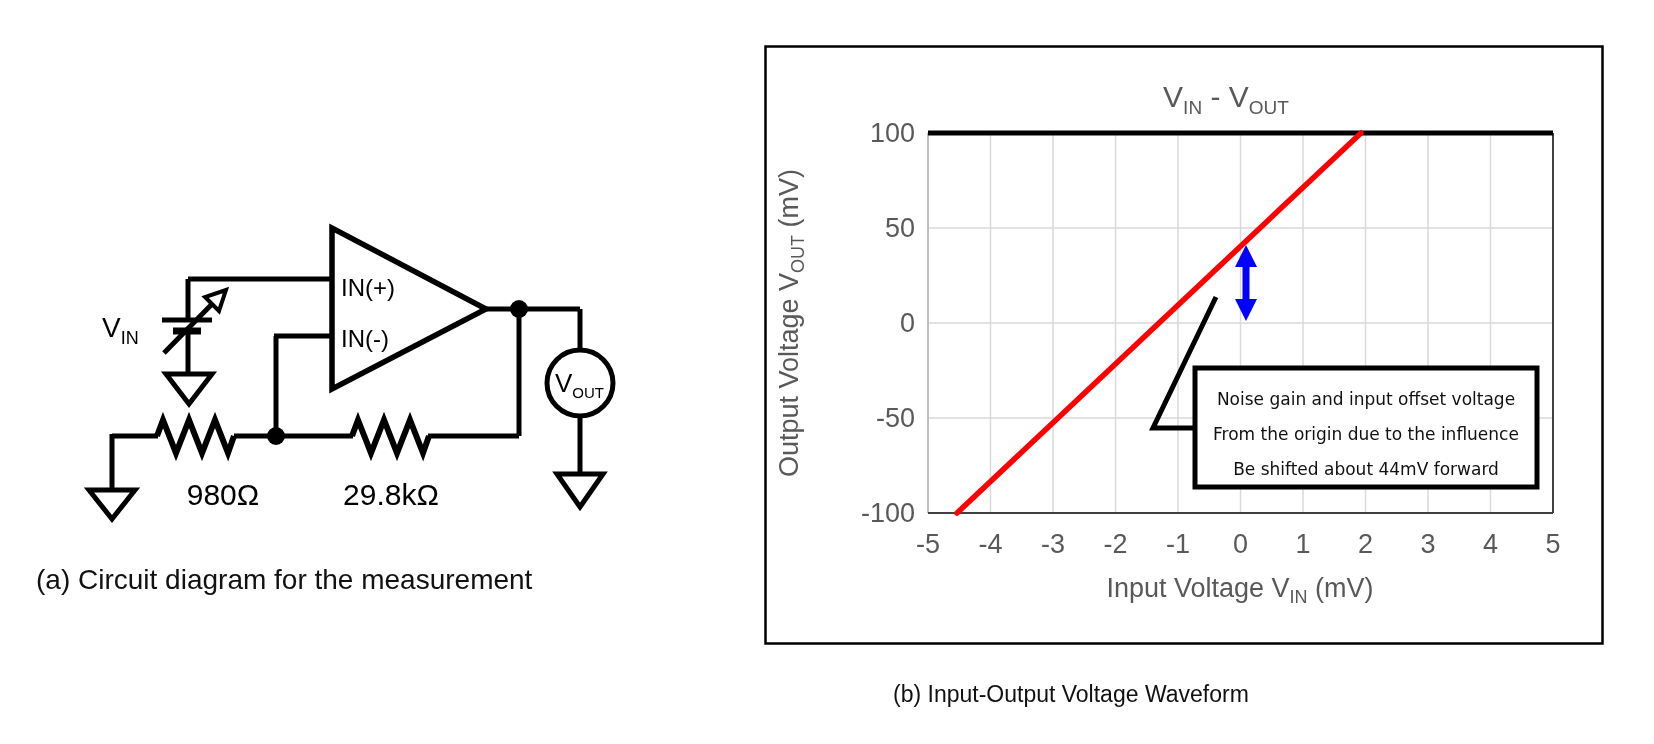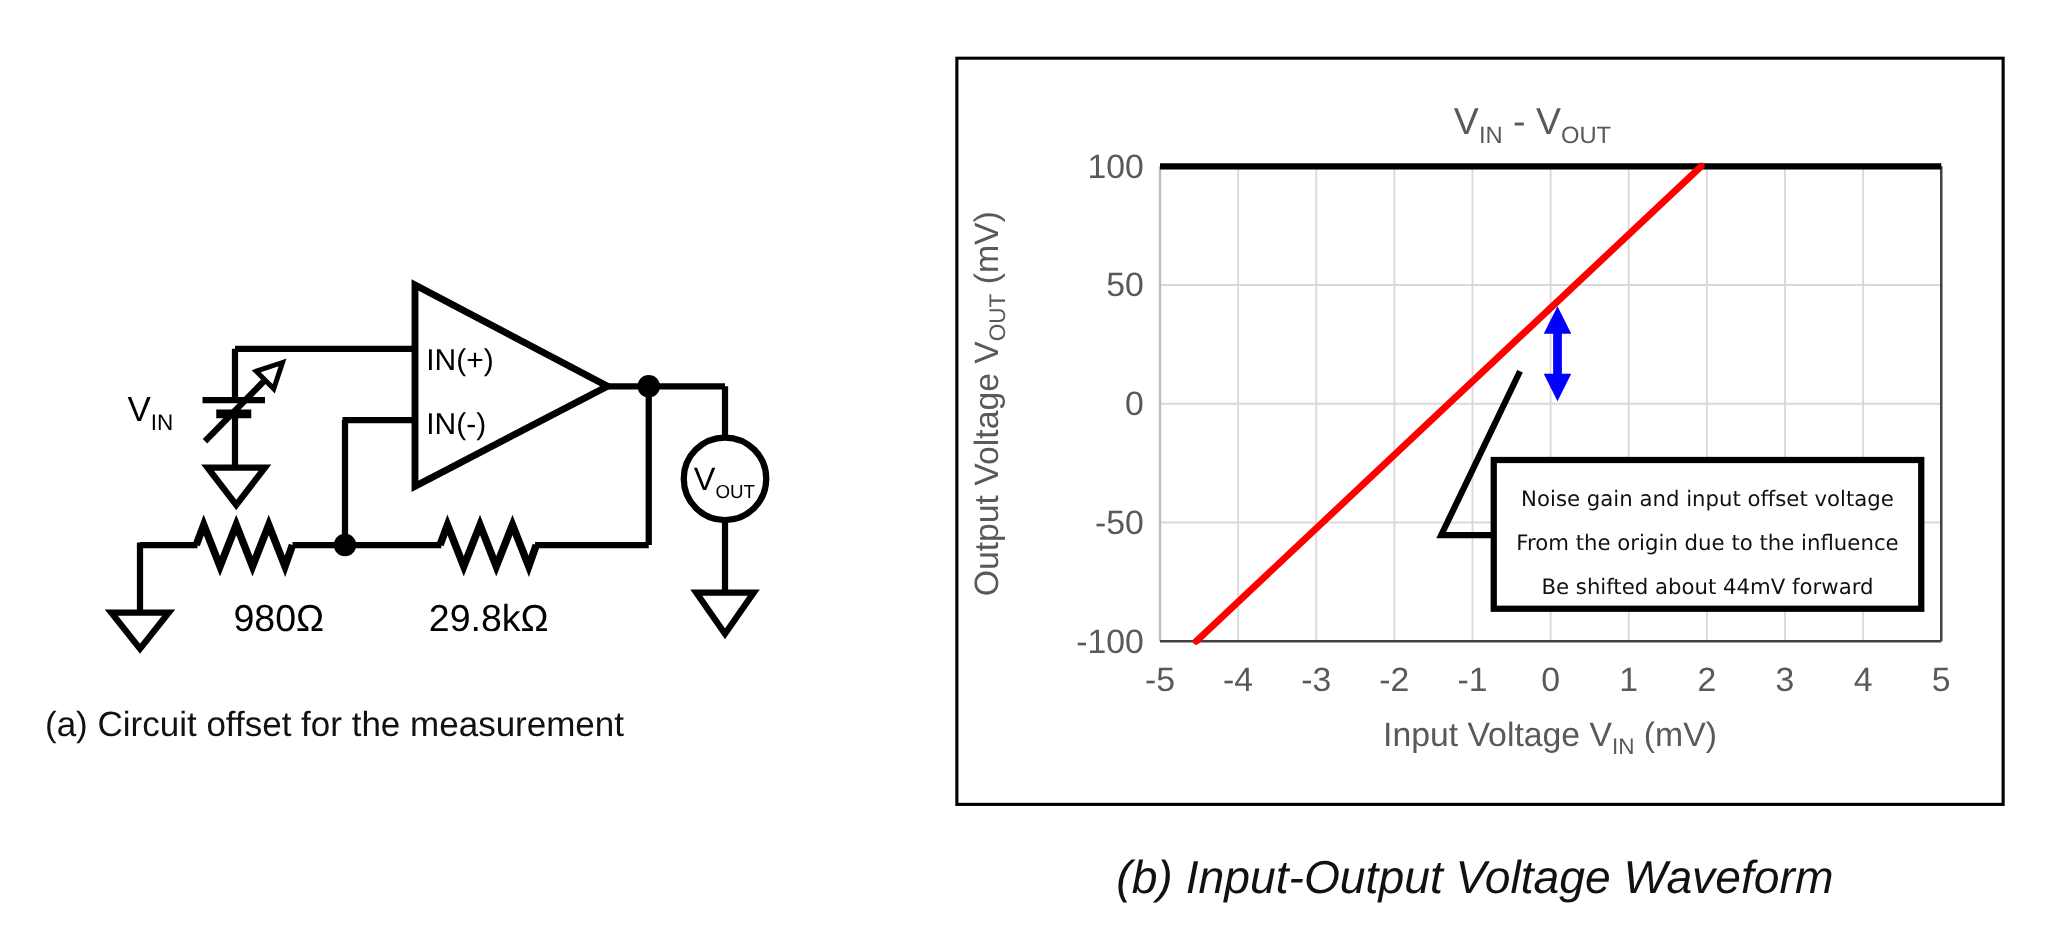--- a/index.html
+++ b/index.html
@@ -1,20 +1,20 @@
 <!DOCTYPE html>
 <html><head>
 <meta charset="utf-8">
 <style>
   html,body{margin:0;padding:0;background:#ffffff;}
   .canvas{position:relative;width:1654px;height:744px;background:#ffffff;overflow:hidden;
           font-family:"Liberation Sans",sans-serif;}
   .caption{position:absolute;color:#111111;white-space:nowrap;}
   .caption-a{left:36px;top:564px;font-size:28px;}
-  .caption-b{left:893px;top:681px;font-size:37px;font-style:italic;}
+  .caption-b{left:893px;top:681px;font-size:23px;}
   svg text{user-select:none;}
   .circ-label{font-family:"Liberation Sans",sans-serif;fill:#000000;}
   .ax-text{font-family:"Liberation Sans",sans-serif;fill:#595959;}
   .ann-text{font-family:"DejaVu Sans",sans-serif;fill:#111111;}
 </style>
 </head>
 <body>
 
 <div class="canvas">
 
@@ -64,21 +64,21 @@
     </text>
     <text class="circ-label" x="341" y="296" font-size="24">IN(+)</text>
     <text class="circ-label" x="341" y="347" font-size="24">IN(-)</text>
     <text class="circ-label" x="223" y="505" font-size="30" text-anchor="middle">980Ω</text>
     <text class="circ-label" x="391" y="505" font-size="30" text-anchor="middle">29.8kΩ</text>
     <text class="circ-label" x="555" y="392" font-size="26">
       <tspan>V</tspan><tspan font-size="15" dy="6">OUT</tspan>
     </text>
   </svg>
 
-  <div class="caption caption-a">(a) Circuit offset for the measurement</div>
+  <div class="caption caption-a">(a) Circuit diagram for the measurement</div>
 
   <svg width="840" height="600" viewBox="0 0 840 600" style="position:absolute;left:764px;top:45px;">
 
     <rect x="1.5" y="1.5" width="837" height="597" fill="#ffffff" stroke="#000000" stroke-width="2.5"></rect>
 
     <g stroke="#d9d9d9" stroke-width="1.5">
       <line x1="226.5" y1="88" x2="226.5" y2="468"></line>
       <line x1="289" y1="88" x2="289" y2="468"></line>
       <line x1="351.5" y1="88" x2="351.5" y2="468"></line>
       <line x1="414" y1="88" x2="414" y2="468"></line>

